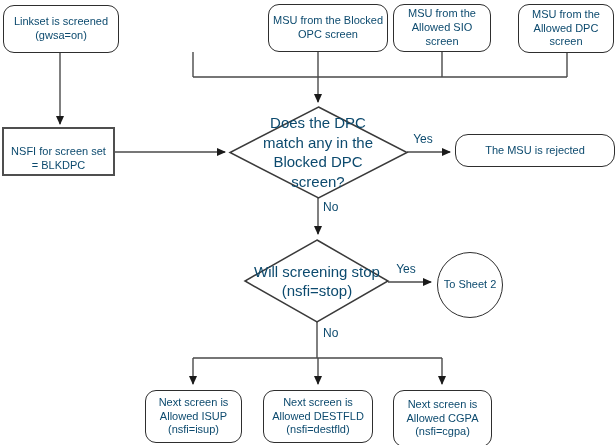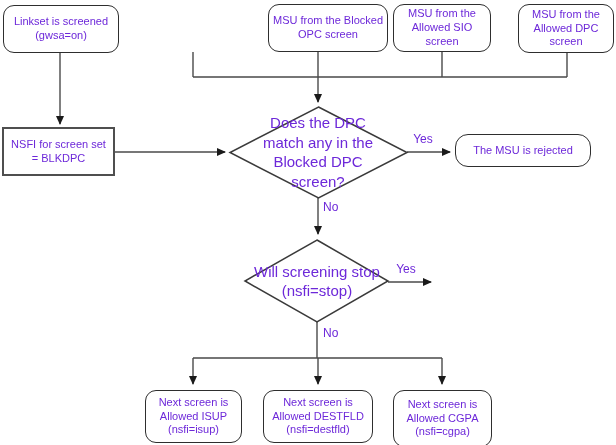--- a/index.html
+++ b/index.html
@@ -2,21 +2,21 @@
 <html><head>
 <meta charset="utf-8">
 <style>
   html, body { margin: 0; padding: 0; background: #ffffff; }
   .canvas {
     position: relative;
     width: 616px;
     height: 445px;
     background: #ffffff;
     font-family: "Liberation Sans", sans-serif;
-    color: #6d28d9;
+    color: #0c4a6e;
     overflow: hidden;
   }
   .layer {
     position: absolute;
     left: 0; top: 0;
   }
   .edge {
     fill: none;
     stroke: #4a4a4a;
     stroke-width: 1.4;
@@ -55,22 +55,22 @@
     position: absolute;
     font-size: 12px;
     line-height: 1.2;
   }
   
   #n-linkset  { left: 3px;   top: 5px;   width: 116px; height: 48px; }
   #n-msu-aopc { left: 143px; top: 4px;   width: 99px;  height: 48px; }
   #n-msu-bopc { left: 268px; top: 4px;   width: 120px; height: 48px; }
   #n-msu-asio { left: 393px; top: 4px;   width: 98px;  height: 48px; }
   #n-msu-adpc { left: 518px; top: 4px;   width: 96px;  height: 49px; }
-  #n-nsfi     { left: 2px;   top: 127px; width: 113px; height: 49px; }
-  #n-rejected { left: 455px; top: 134px; width: 136px; height: 33px; border-radius: 13px; }
+  #n-nsfi     { left: 2px;   top: 127px; width: 113px; height: 49px; align-items: flex-end; }
+  #n-rejected { left: 455px; top: 134px; width: 160px; height: 33px; border-radius: 13px; }
   #n-sheet2   { left: 437px; top: 252px; width: 66px;  height: 66px; }
   #n-isup     { left: 145px; top: 390px; width: 97px;  height: 53px; }
   #n-destfld  { left: 263px; top: 390px; width: 110px; height: 53px; }
   #n-cgpa     { left: 393px; top: 390px; width: 99px;  height: 57px; }
   
   #l-d1 { left: 248px; top: 129px; width: 140px; height: 46px; }
   #l-d2 { left: 252px; top: 266px; width: 130px; height: 30px; }
   
   #l-yes1 { left: 406px; top: 132px; width: 34px; text-align: center; }
   #l-no1  { left: 323px; top: 200px; }
@@ -127,20 +127,23 @@
   </div>
 
   <div class="node sharp" id="n-nsfi">
     <span>NSFI for screen set = BLKDPC</span>
   </div>
 
   <div class="node rounded" id="n-rejected">
     <span>The MSU is rejected</span>
   </div>
 
+  <div class="node circle" id="n-sheet2">
+    <span>To Sheet 2</span>
+  </div>
 
   <div class="node rounded" id="n-isup">
     <span>Next screen is Allowed ISUP (nsfi=isup)</span>
   </div>
 
   <div class="node rounded" id="n-destfld">
     <span>Next screen is Allowed DESTFLD (nsfi=destfld)</span>
   </div>
 
   <div class="node rounded" id="n-cgpa">

